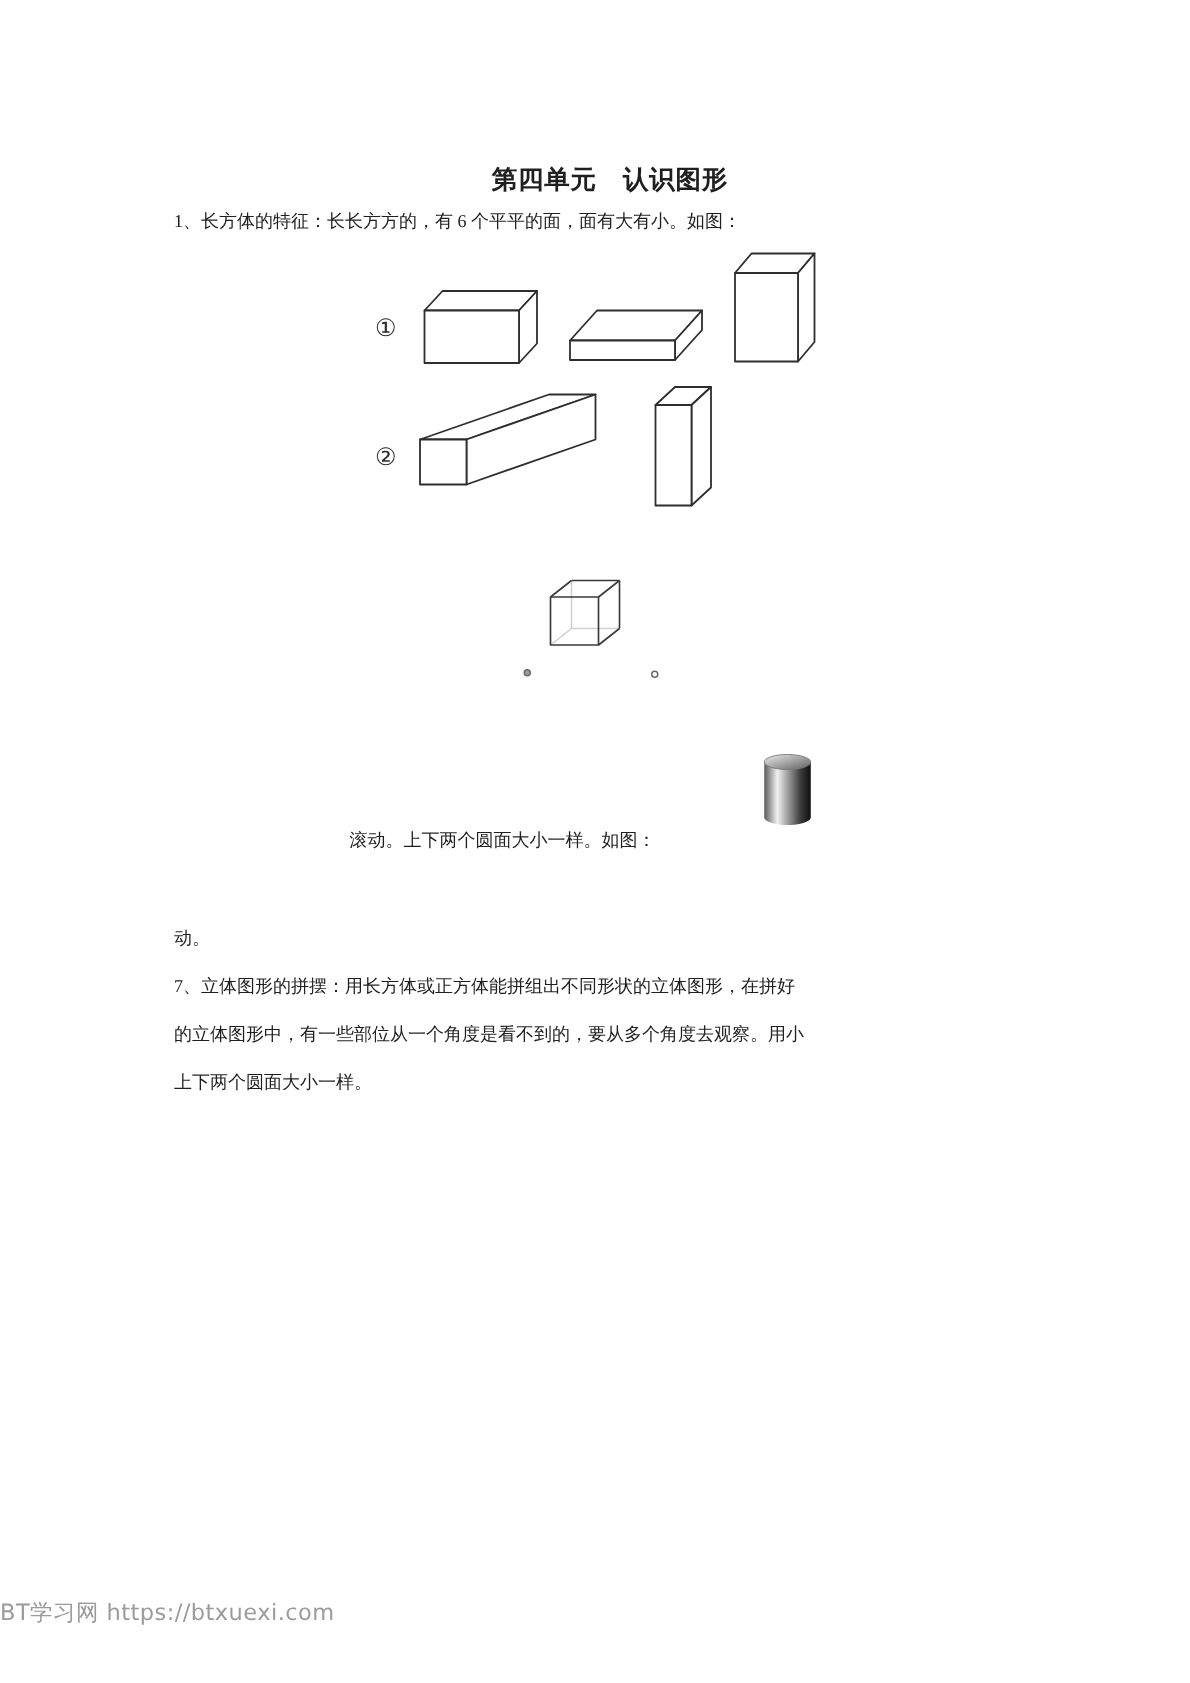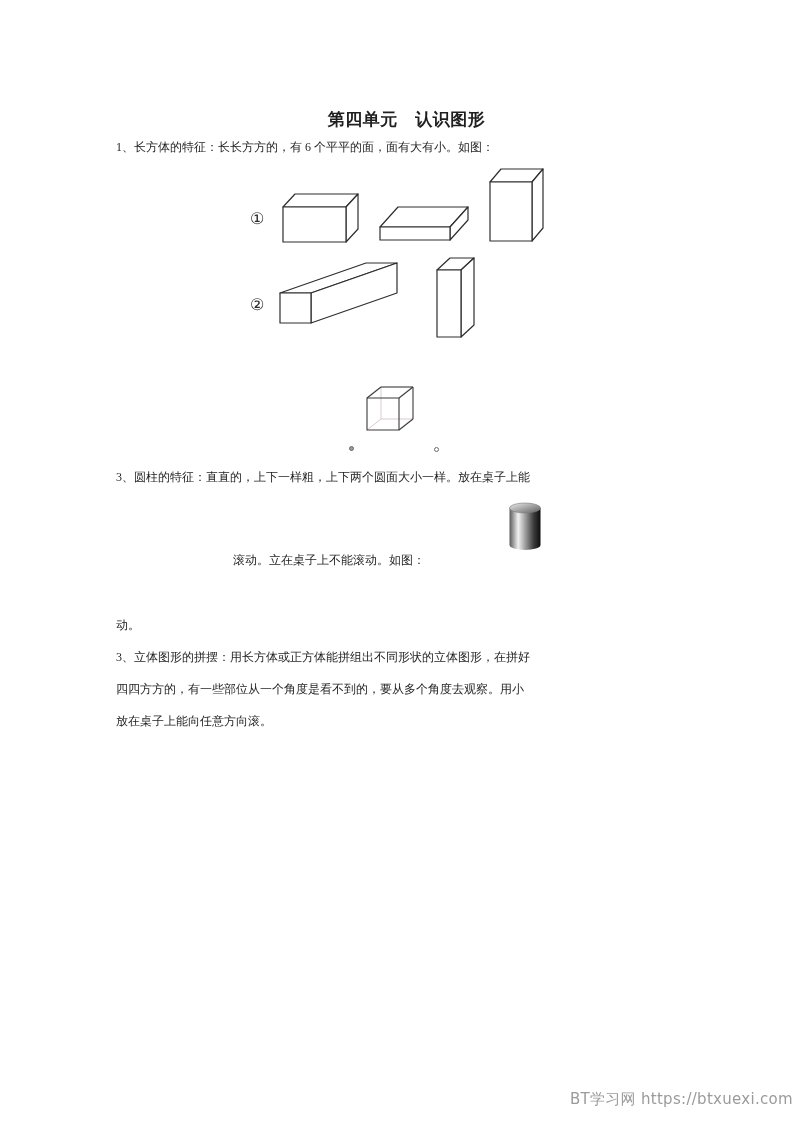--- a/index.html
+++ b/index.html
@@ -33,26 +33,25 @@
   .dot-mark{
     position:absolute;
     width:5px;height:5px;
     border:1px solid #6a6a6a;
     border-radius:50%;
     box-sizing:border-box;
   }
   .dot-mark.filled{background:#9a9a9a;}
   .footer{
     position:absolute;top:1066px;left:0;width:793px;
-    text-align:right;
+    text-align:left;
     font-family:"DejaVu Sans","Liberation Sans",sans-serif;
     font-size:15px;
     color:#9b9b9b;
     letter-spacing:0.3px;
-    margin-top:24px;
   }
 </style>
 </head>
 <body>
 
 <div class="page">
 
   <h1 class="title">第四单元　认识图形</h1>
 
   <div class="tline" style="top:137px">1、长方体的特征：长长方方的，有 6 个平平的面，面有大有小。如图：</div>
@@ -108,42 +107,41 @@
       <line x1="41" y1="16" x2="55" y2="5"></line>
       <line x1="41" y1="48" x2="55" y2="37"></line>
       <line x1="23" y1="5" x2="55" y2="5"></line>
       <line x1="55" y1="5" x2="55" y2="37"></line>
     </g>
   </svg>
 
   <span class="dot-mark filled" style="left:349px;top:446px"></span>
   <span class="dot-mark" style="left:434px;top:447px"></span>
 
-  <div class="tline" style="top:467px">3、圆柱的特征：直直的，上下一样粗，上下两个圆面大小一样。放在桌子上能</div>
 
   <svg class="figure" style="left:504px;top:500px" width="44" height="56" viewBox="0 0 44 56">
     <defs>
       <linearGradient id="cylBody" x1="0" y1="0" x2="1" y2="0">
         <stop offset="0" stop-color="#5a5a5a"></stop>
         <stop offset="0.28" stop-color="#f1f1f1"></stop>
         <stop offset="0.78" stop-color="#3c3c3c"></stop>
         <stop offset="1" stop-color="#0d0d0d"></stop>
       </linearGradient>
       <linearGradient id="cylTop" x1="0" y1="0" x2="1" y2="1">
         <stop offset="0" stop-color="#ececec"></stop>
         <stop offset="1" stop-color="#5f5f5f"></stop>
       </linearGradient>
     </defs>
     <path d="M5.5,8 L5.5,45 A15.5,5 0 0 0 36.5,45 L36.5,8 Z" fill="url(#cylBody)"></path>
     <ellipse cx="21" cy="8" rx="15.5" ry="5" fill="url(#cylTop)" stroke="#7a7a7a" stroke-width="0.6"></ellipse>
   </svg>
 
-  <div class="tline" style="top:550px;left:233px">滚动。立在桌子上不能滚动。如图：</div>
+  <div class="tline" style="top:550px;left:233px">滚动。上下两个圆面大小一样。如图：</div>
 
   <div class="tline" style="top:615px">动。</div>
 
-  <div class="tline" style="top:647px">3、立体图形的拼摆：用长方体或正方体能拼组出不同形状的立体图形，在拼好</div>
-  <div class="tline" style="top:679px">四四方方的，有一些部位从一个角度是看不到的，要从多个角度去观察。用小</div>
-  <div class="tline" style="top:711px">放在桌子上能向任意方向滚。</div>
+  <div class="tline" style="top:647px">7、立体图形的拼摆：用长方体或正方体能拼组出不同形状的立体图形，在拼好</div>
+  <div class="tline" style="top:679px">的立体图形中，有一些部位从一个角度是看不到的，要从多个角度去观察。用小</div>
+  <div class="tline" style="top:711px">上下两个圆面大小一样。</div>
 
   <div class="footer">BT学习网 https://btxuexi.com</div>
 
 </div>
 
 </body></html>

